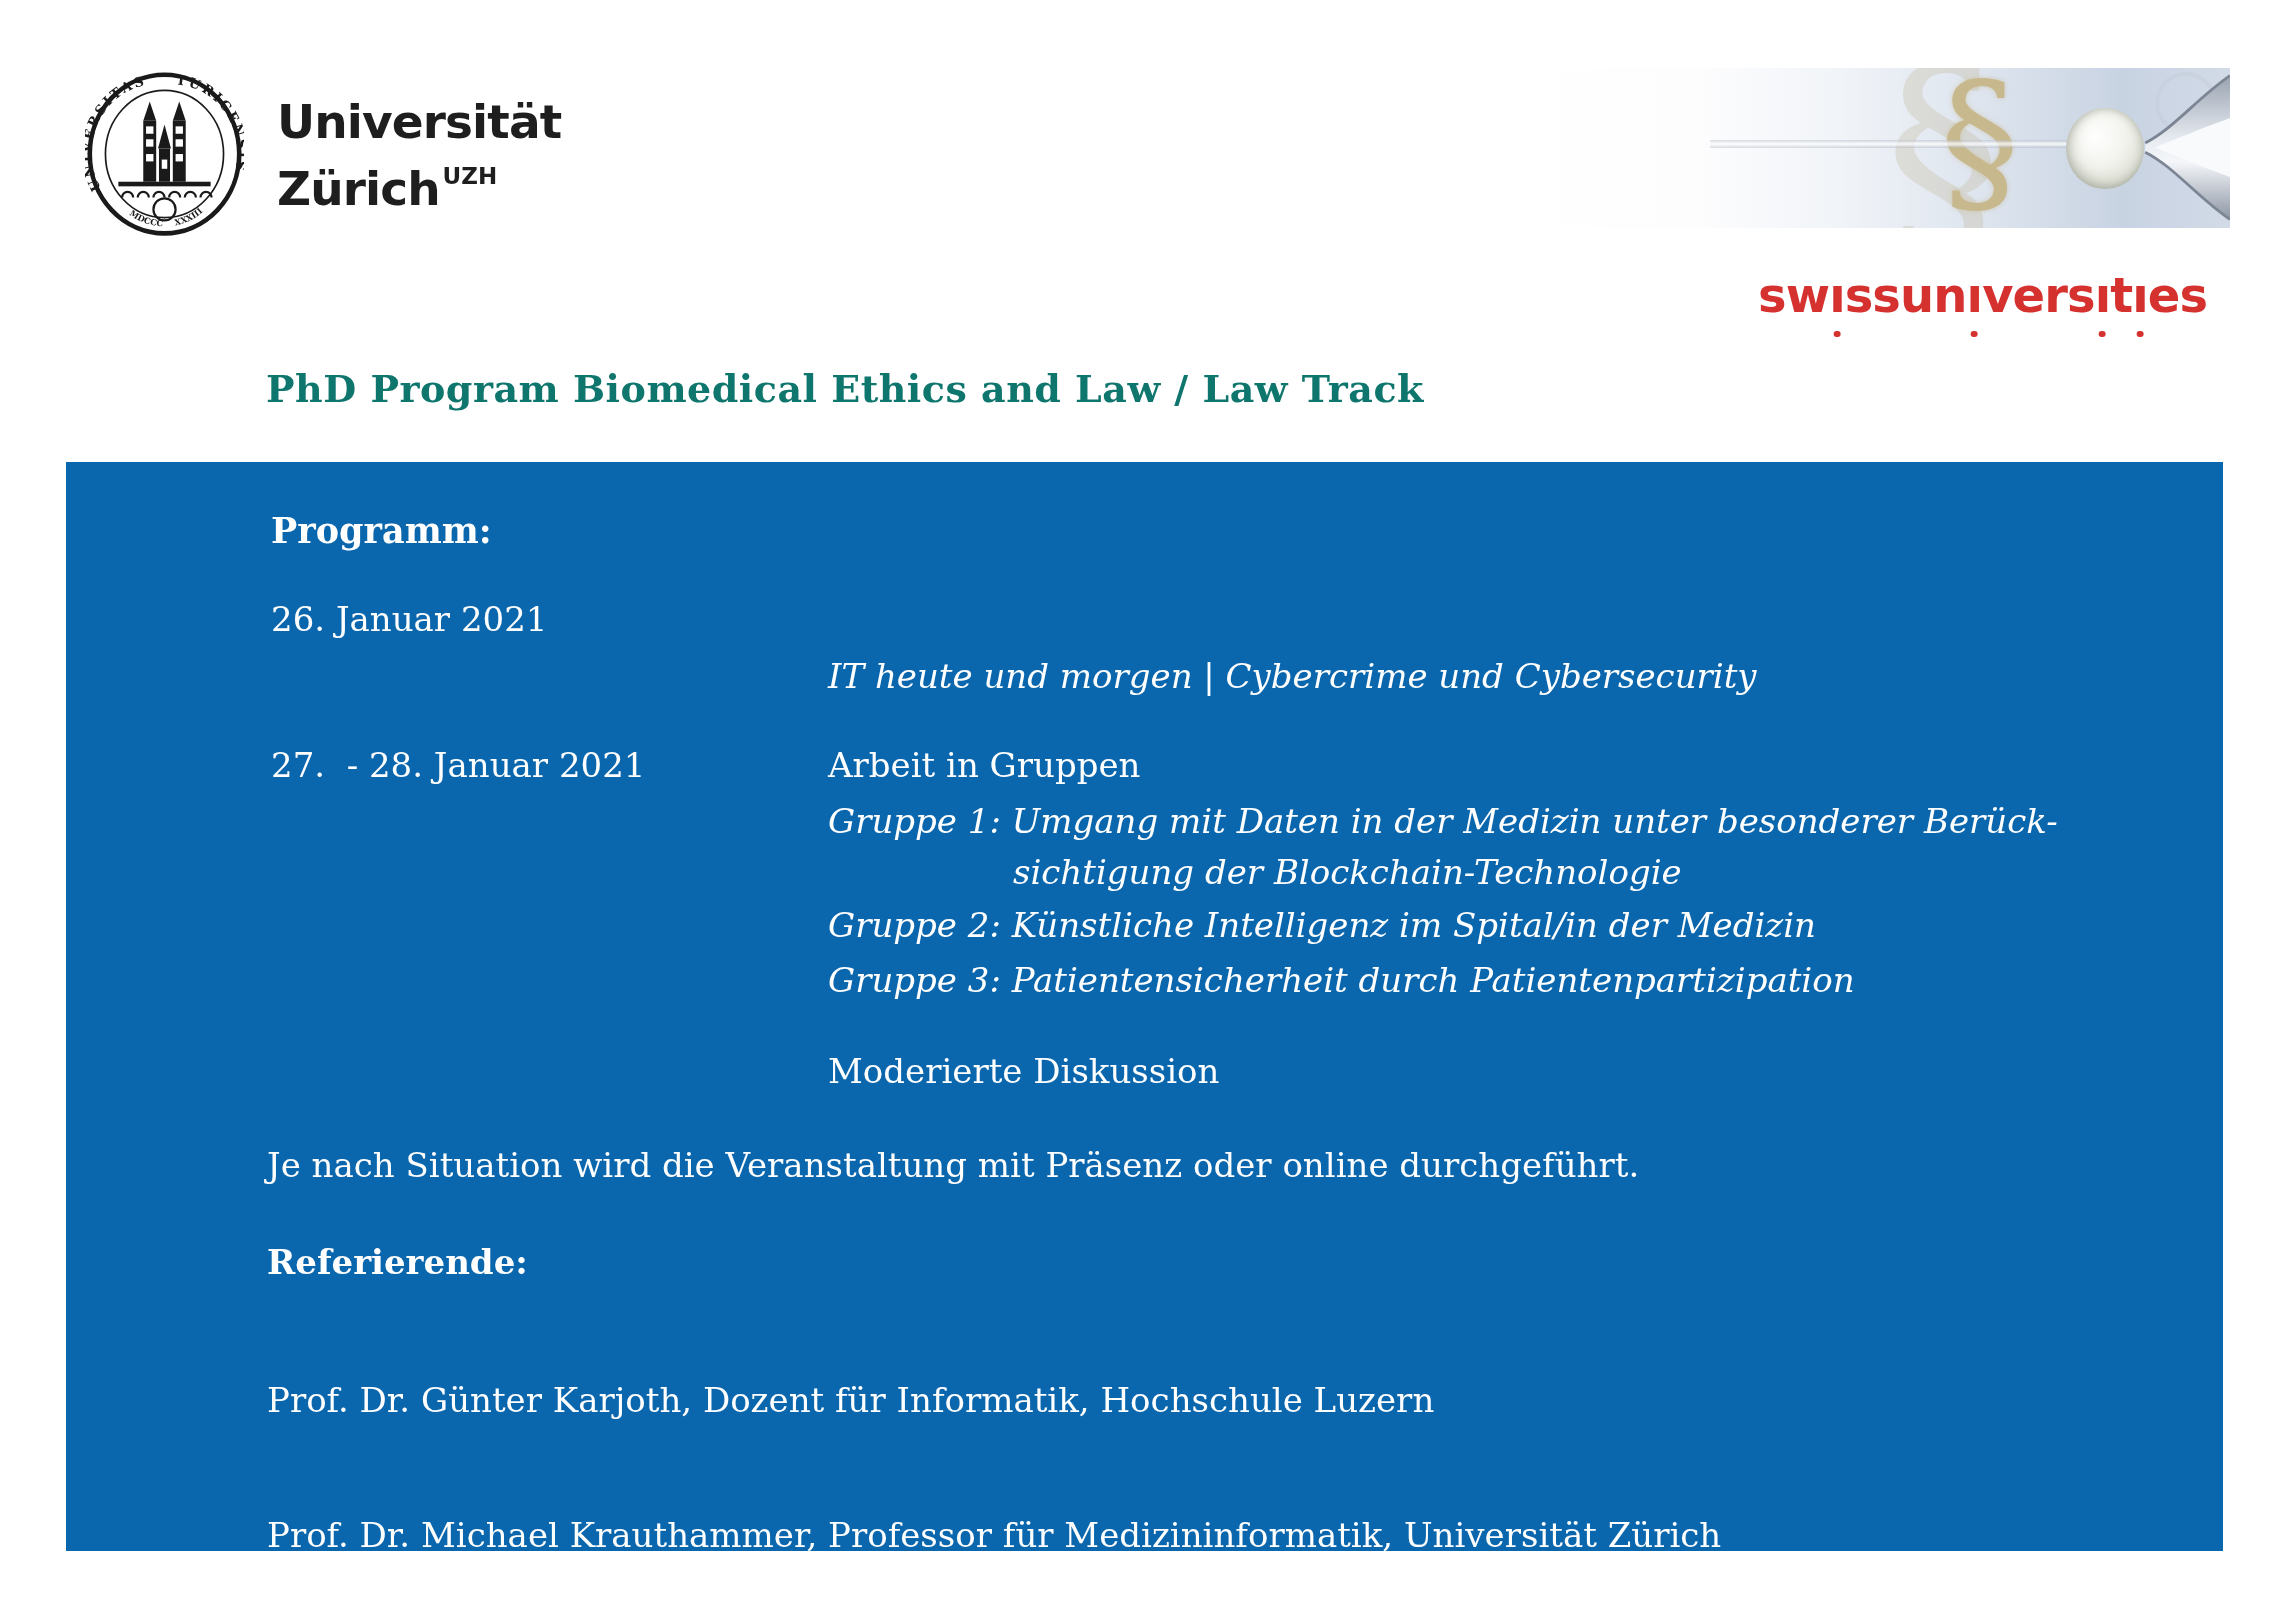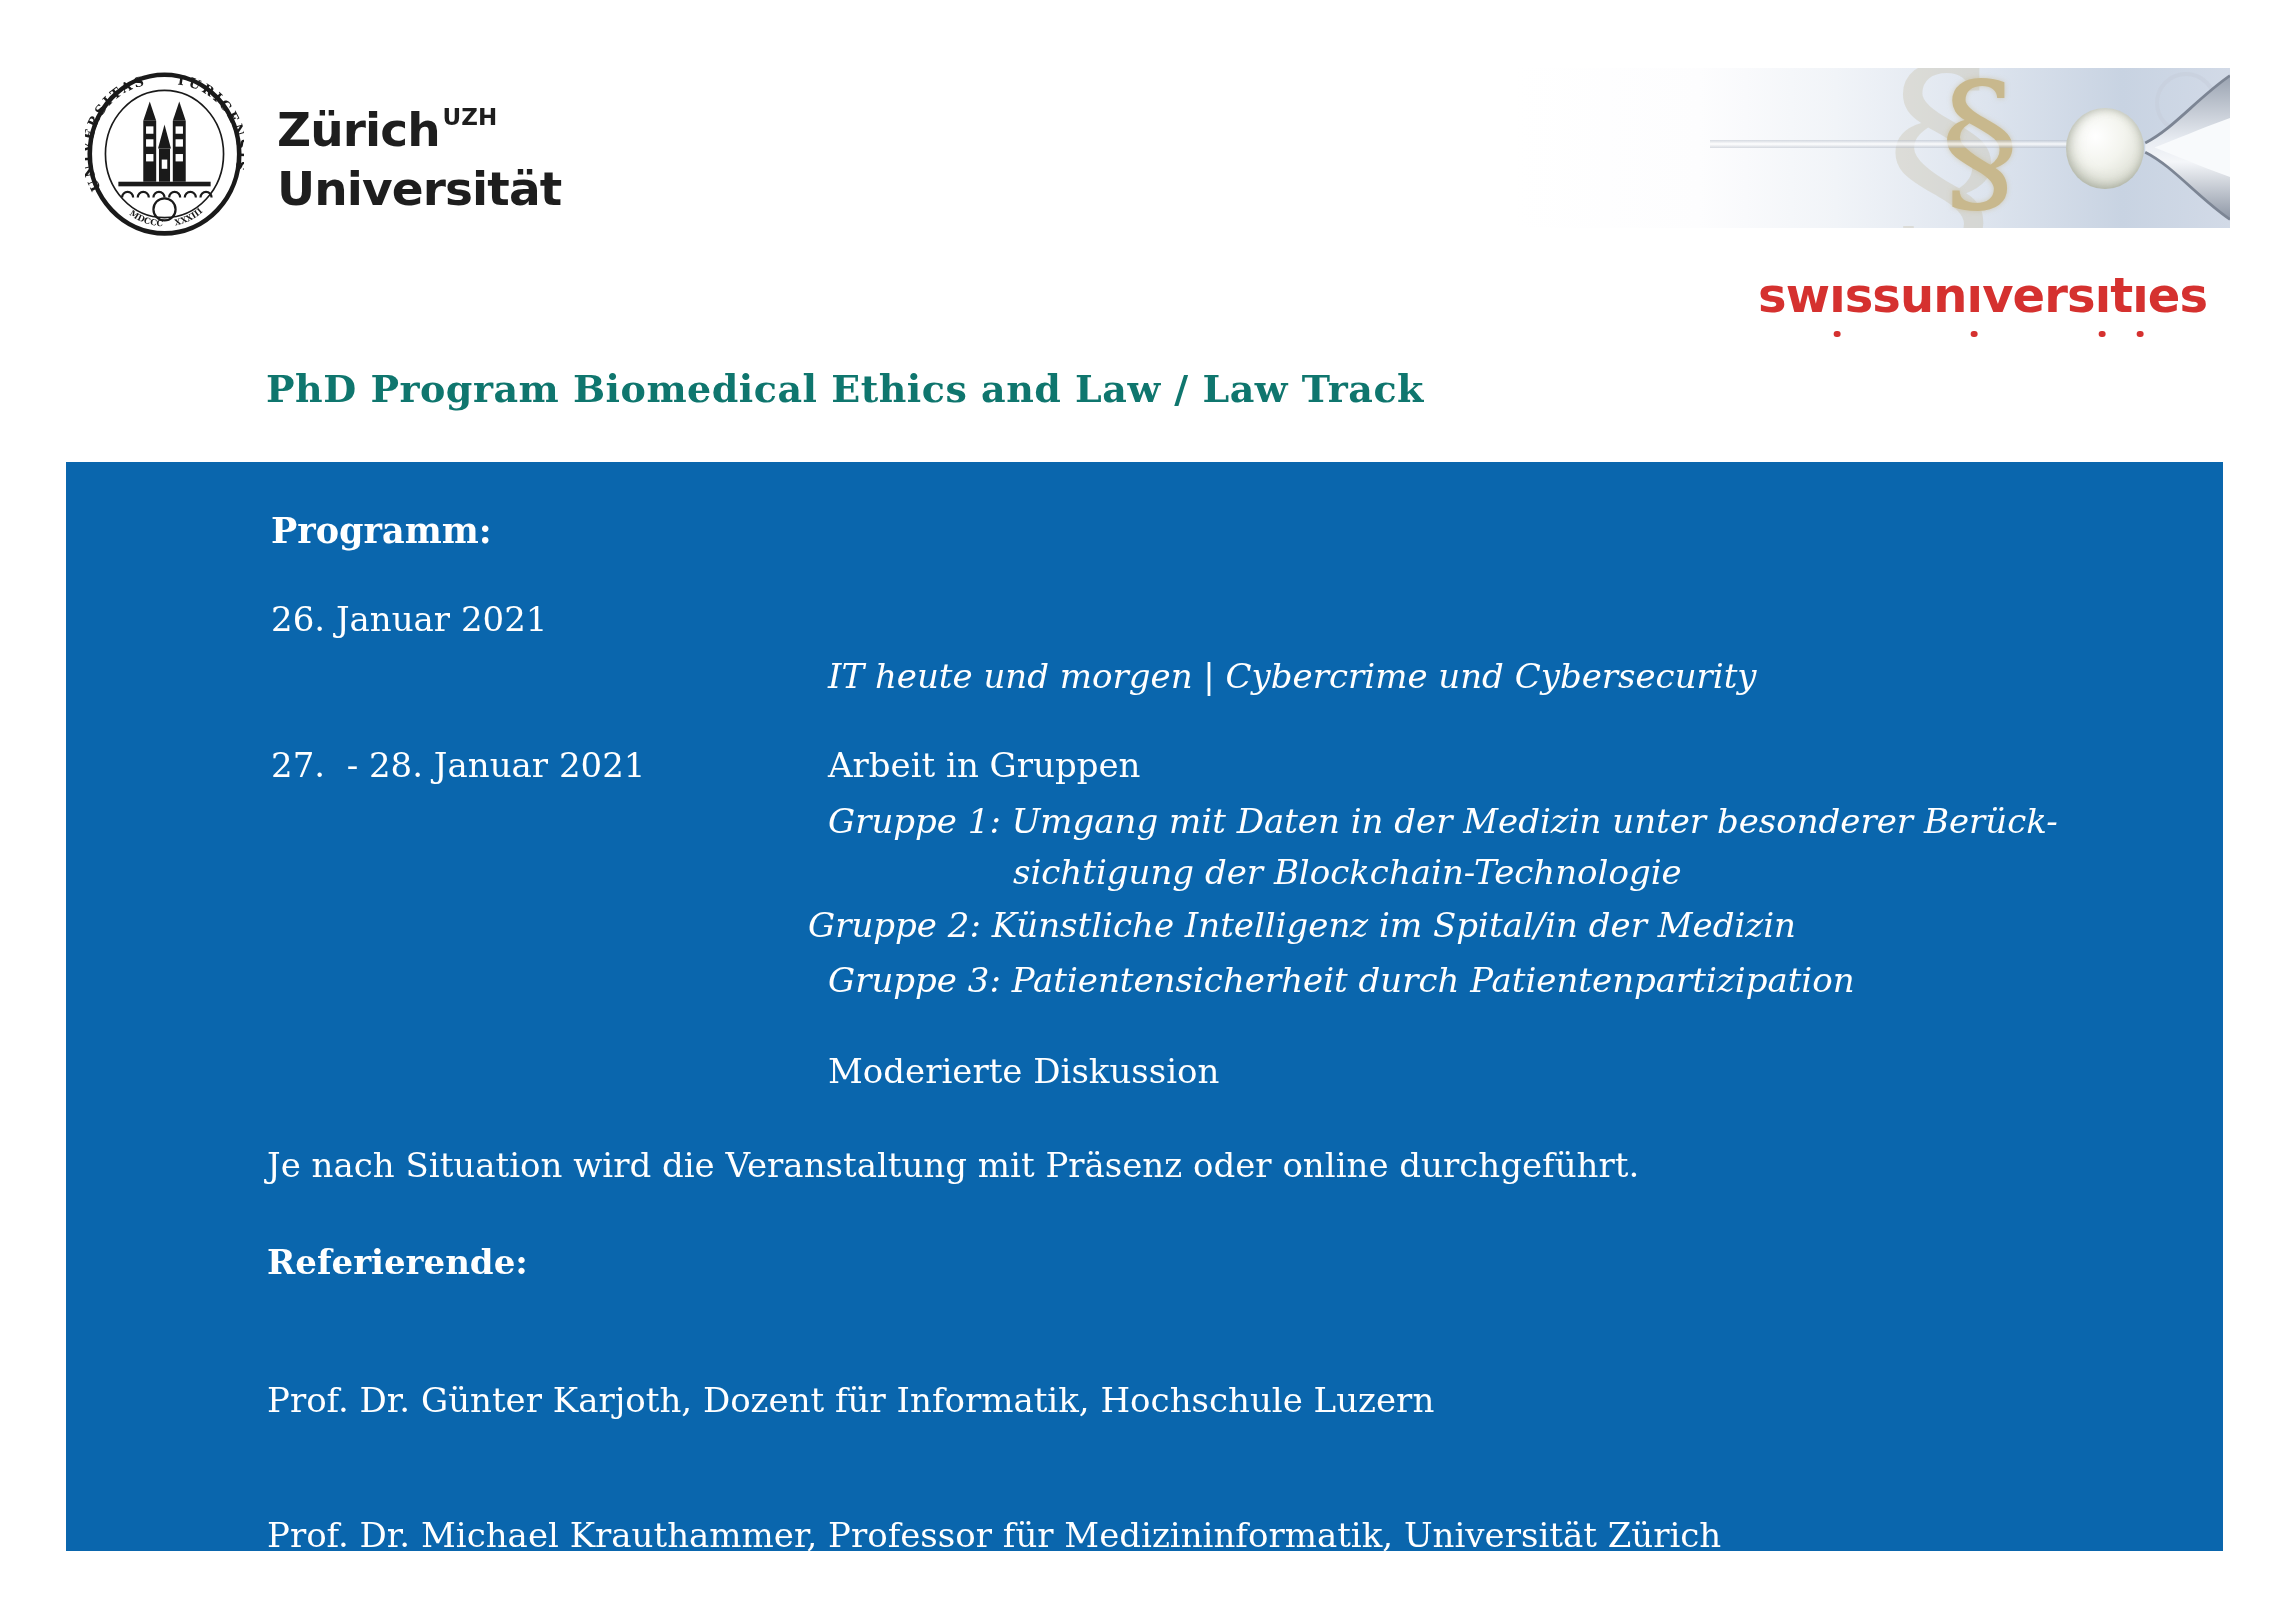--- a/index.html
+++ b/index.html
@@ -74,21 +74,21 @@
     background:#0a66ad;color:#ffffff;font-size:34px;
   }
   .p-heading{left:205px;top:48px;font-weight:bold;font-size:35px;}
   .row1-date{left:205px;top:137px;}
   .row1-line1{left:762px;top:137px;}
   .row1-line2{left:762px;top:194px;font-style:italic;}
   .row2-date{left:205px;top:283px;}
   .row2-line1{left:762px;top:283px;}
   .g1a{left:762px;top:339px;font-style:italic;}
   .g1b{left:947px;top:390px;font-style:italic;}
-  .g2{left:742px;top:443px;font-style:italic;}
+  .g2{left:762px;top:443px;font-style:italic;}
   .g3{left:762px;top:498px;font-style:italic;}
   .mod{left:762px;top:589px;}
   .note{left:201px;top:683px;}
   .ref-heading{left:201px;top:780px;font-weight:bold;}
   .ref-list{left:201px;top:826px;line-height:45px;}
   .ref-list div{white-space:pre;}
 </style>
 </head>
 <body>
 
@@ -131,22 +131,22 @@
       <path d="M40,137 a6,6 0 0 1 12,0 m5,0 a6,6 0 0 1 12,0 m5,0 a6,6 0 0 1 12,0 m5,0 a6,6 0 0 1 12,0 m5,0 a6,6 0 0 1 12,0 m5,0 a6,6 0 0 1 12,0" fill="none" stroke="#1a1a1a" stroke-width="2.4"></path>
       <circle cx="86" cy="150" r="12" fill="none" stroke="#1a1a1a" stroke-width="2.4"></circle>
       <text font-family="DejaVu Serif, serif" font-size="9" font-weight="bold" fill="#1a1a1a">
         <textPath href="#arcB" startOffset="8%">MDCCC</textPath>
       </text>
       <text font-family="DejaVu Serif, serif" font-size="9" font-weight="bold" fill="#1a1a1a">
         <textPath href="#arcB" startOffset="62%">XXXIII</textPath>
       </text>
     </svg>
     <div class="uzh-wordmark">
+      <div>Universität</div>
       <div><span>Zürich</span><sup>UZH</sup></div>
-      <div>Universität</div>
     </div>
   </div>
 
   <div class="banner">
     <span class="ghost-section">§</span>
     <span class="solid-section">§</span>
     <div class="holding-pipette"></div>
     <div class="cell"></div>
     <div class="faint-ring"></div>
     <svg class="pipette" viewBox="0 0 140 173" xmlns="http://www.w3.org/2000/svg">

